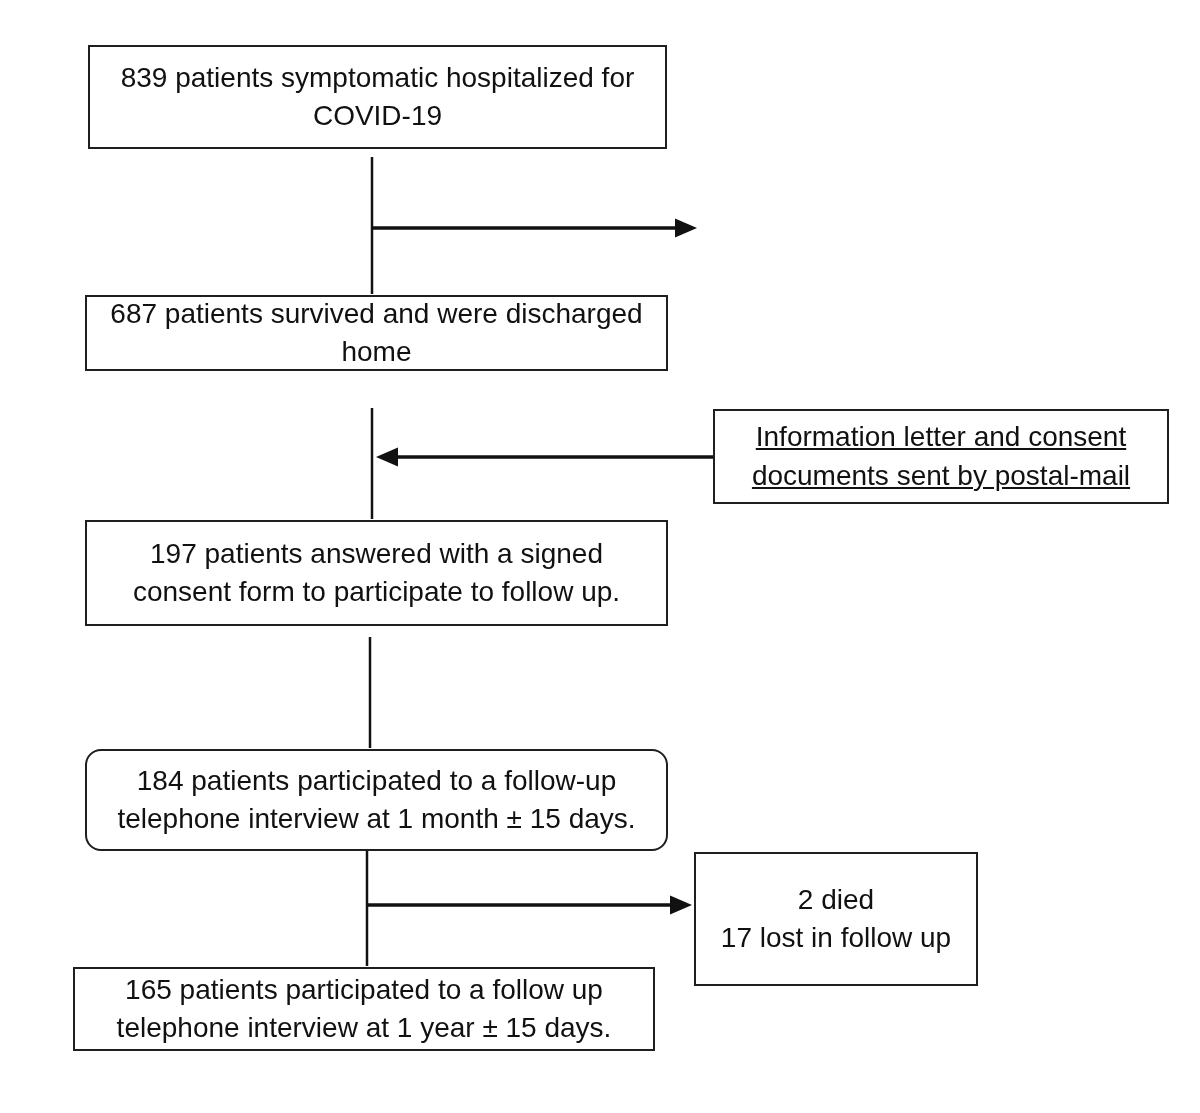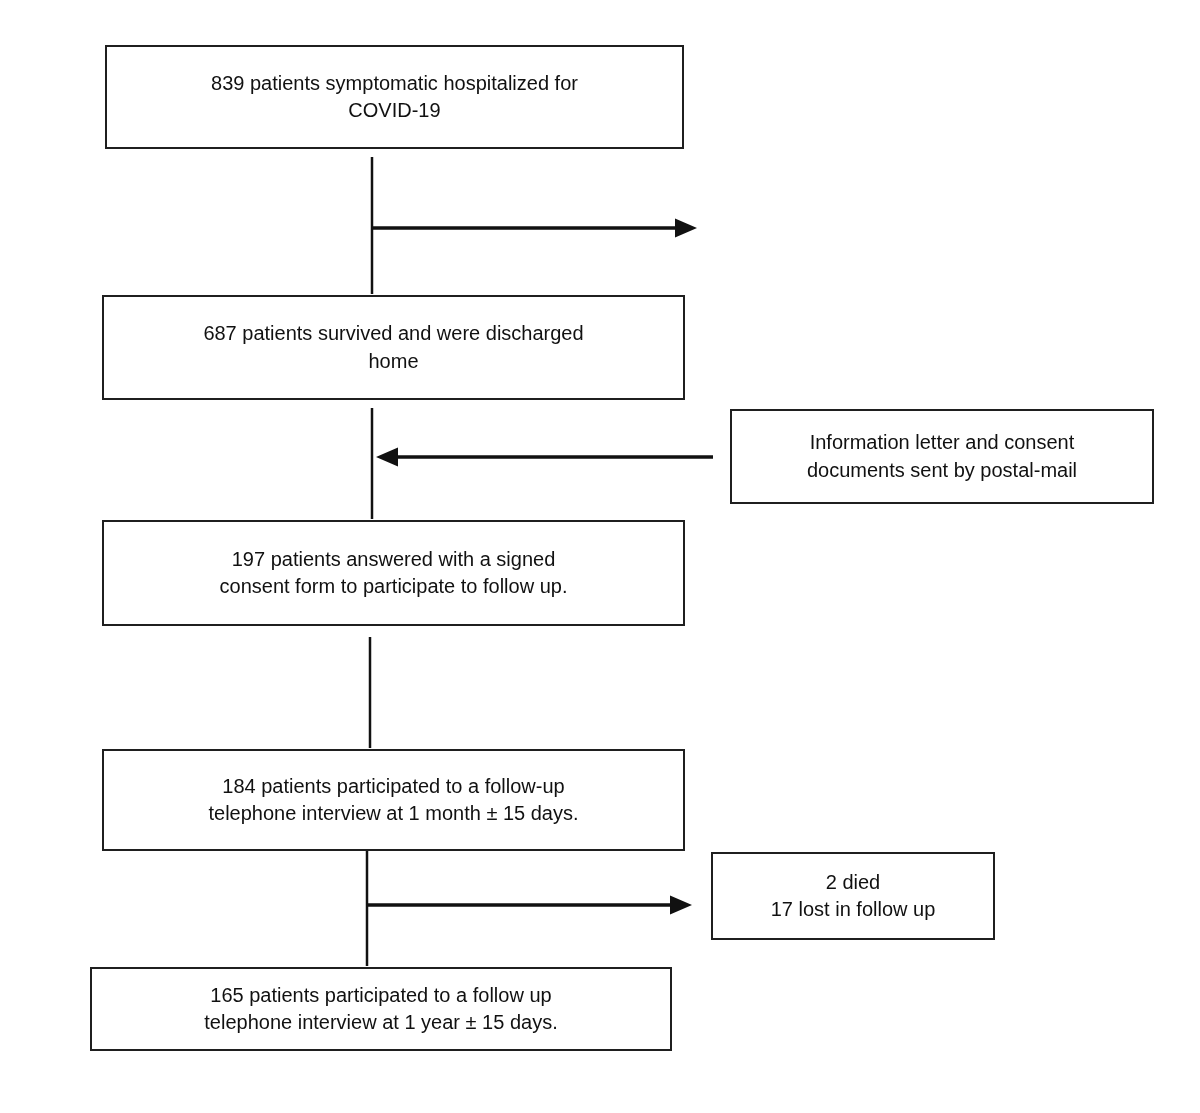--- a/index.html
+++ b/index.html
@@ -33,33 +33,32 @@
   }
   .node {
     position: absolute;
     box-sizing: border-box;
     display: flex;
     align-items: center;
     justify-content: center;
     text-align: center;
     border: 2px solid var(--box-border-color, #1f1f1f);
     background: #ffffff;
-    font-size: 20px;
+    font-size: 28px;
     line-height: 1.36;
     white-space: pre-line;
     padding: 2px 4px;
-    margin-left: 17px;
   }
   .node-hospitalized { left: 88px;  top: 45px;  width: 579px; height: 104px; }
   .node-died         { left: 699px; top: 195px; width: 201px; height: 63px;  }
-  .node-survived     { left: 85px;  top: 295px; width: 583px; height: 105px; }
-  .node-info         { left: 713px; top: 409px; width: 424px; height: 95px;  }
+  .node-survived     { left: 85px;  top: 295px; width: 583px; height: 76px; }
+  .node-info         { left: 713px; top: 409px; width: 456px; height: 95px; text-decoration: underline;  }
   .node-consented    { left: 85px;  top: 520px; width: 583px; height: 106px; }
-  .node-month        { left: 85px;  top: 749px; width: 583px; height: 102px; }
-  .node-attrition    { left: 694px; top: 852px; width: 284px; height: 88px; }
+  .node-month        { left: 85px;  top: 749px; width: 583px; height: 102px; border-radius: 16px; }
+  .node-attrition    { left: 694px; top: 852px; width: 284px; height: 134px; }
   .node-year         { left: 73px;  top: 967px; width: 582px; height: 84px; }
 </style>
 </head>
 <body>
 
 <div class="canvas">
 
   <svg class="connectors" viewBox="0 0 1200 1113" xmlns="http://www.w3.org/2000/svg">
 
     <line x1="372" y1="157" x2="372" y2="294" stroke-width="2.5"></line>

